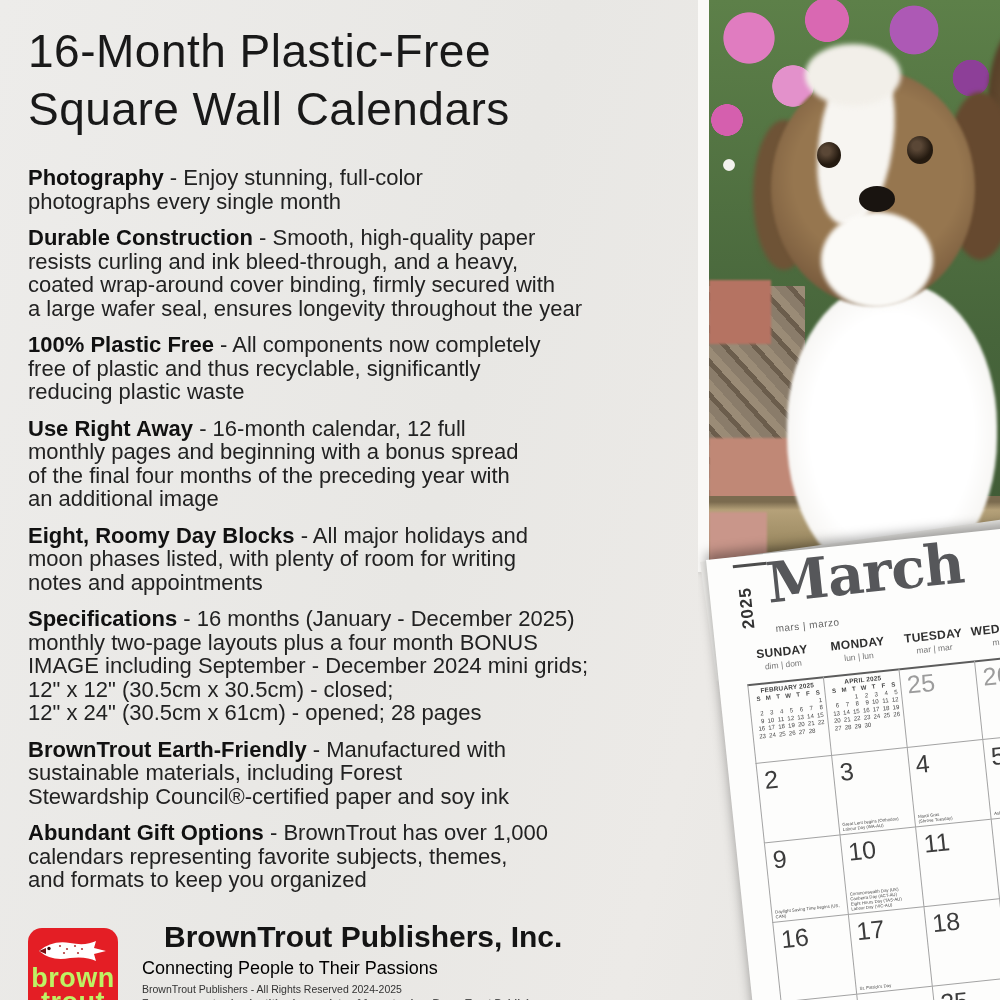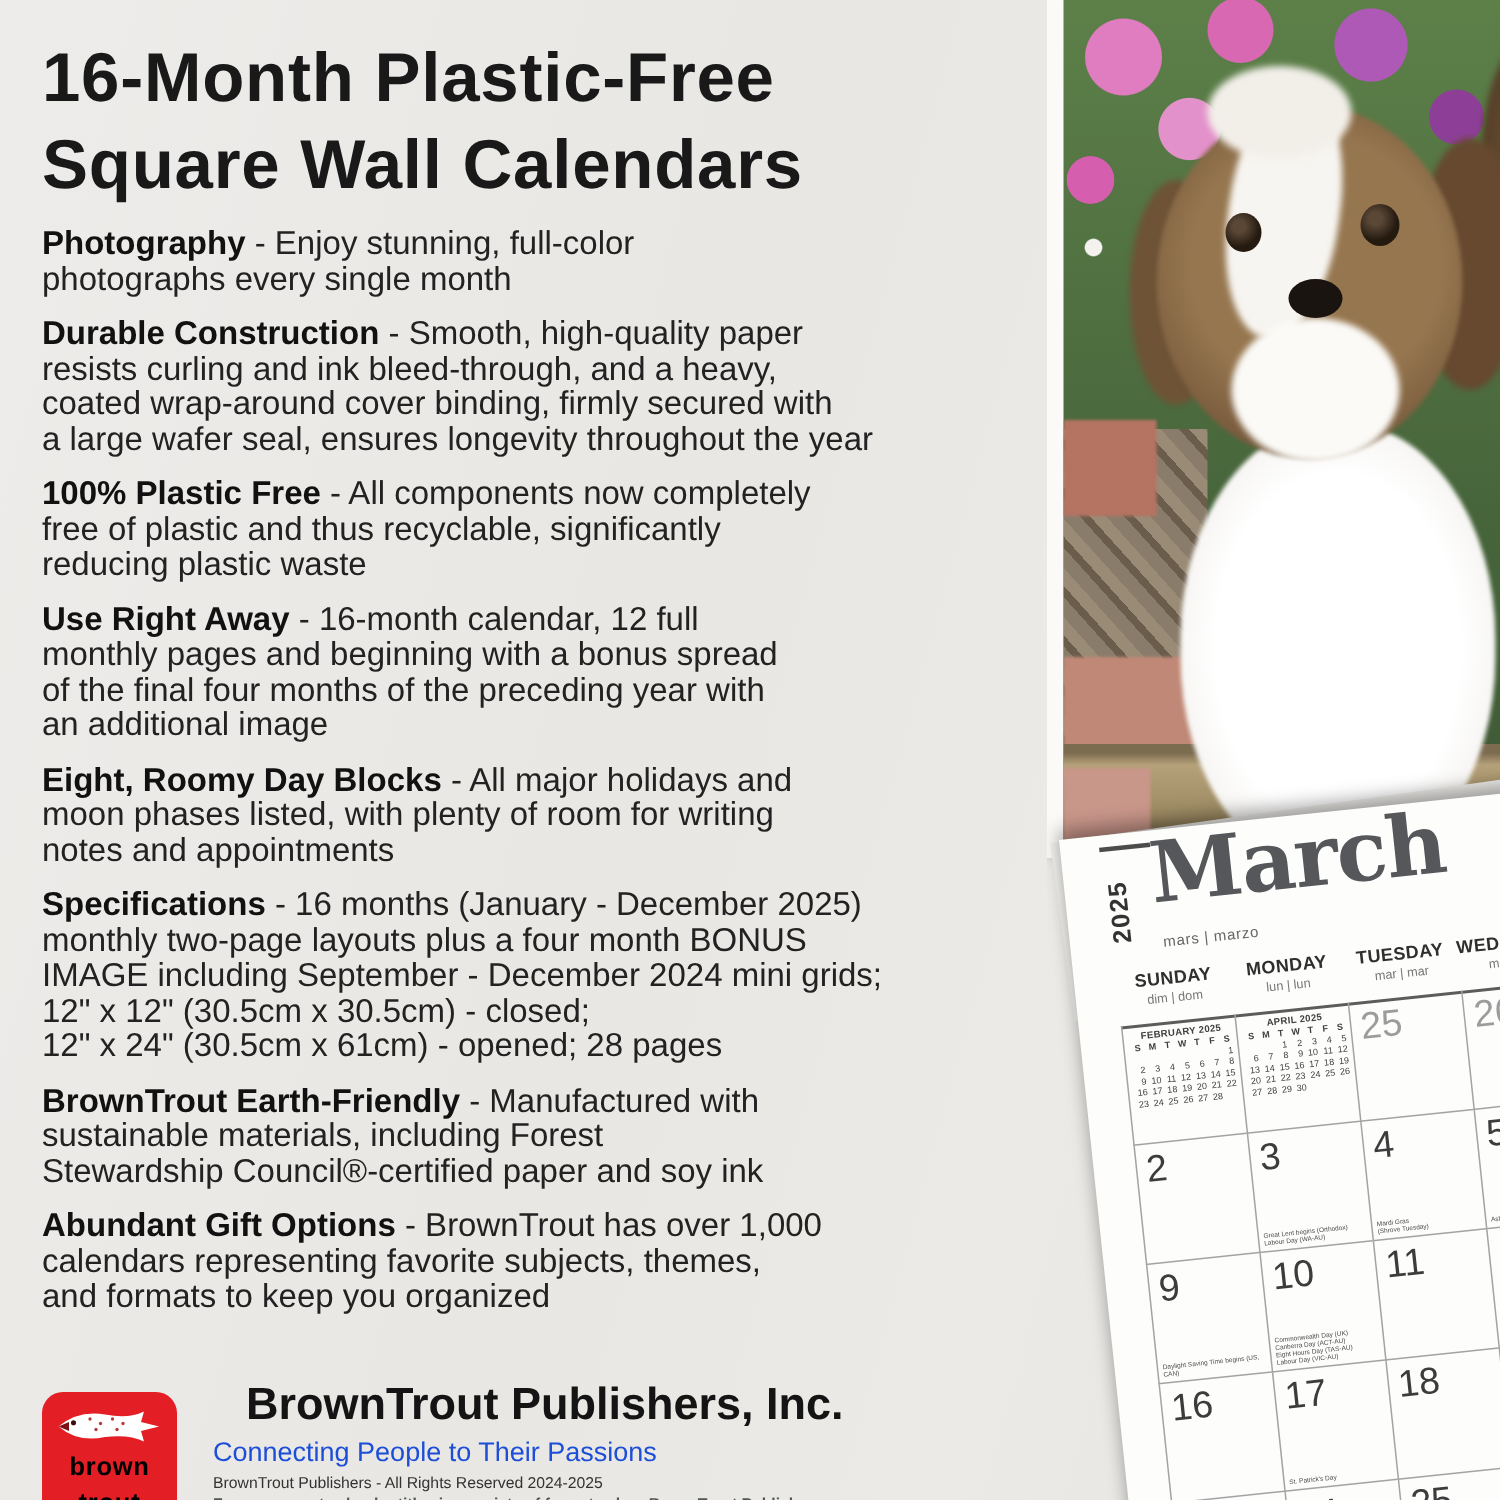--- a/index.html
+++ b/index.html
@@ -3,33 +3,33 @@
 <meta charset="utf-8">
 <style>
   html,body{margin:0;padding:0;}
   body{
     width:1000px;height:1000px;overflow:hidden;position:relative;
     background:linear-gradient(105deg,#edecea 0%,#e8e7e4 45%,#eceae7 70%,#e5e4e1 100%);
     font-family:"Liberation Sans",sans-serif;color:#1d1d1d;
   }
   
   .left{position:absolute;left:28px;top:22px;width:668px;}
-  .title{font-size:46px;line-height:58px;font-weight:700;letter-spacing:.5px;color:#191919;}
-  .features{margin-top:12px;}
+  .title{font-size:46px;line-height:58px;font-weight:400;letter-spacing:.5px;color:#191919;}
+  .features{margin-top:28px;}
   .feature{margin:0 0 13px 0;font-size:22px;line-height:23.5px;color:#222;}
   .fh{font-weight:700;color:#111;}
   .ft{white-space:pre-line;}
   
   .footer{position:absolute;left:28px;top:926px;width:660px;}
   .logo{position:absolute;left:0;top:2px;width:90px;height:110px;background:#e41e25;border-radius:14px;
         display:flex;flex-direction:column;align-items:center;}
   .logo svg{margin-top:8px;}
-  .logo-word{color:#000000;font-weight:700;font-size:17px;line-height:24px;letter-spacing:.5px;}
+  .logo-word{color:#bef264;font-weight:700;font-size:27px;line-height:24px;letter-spacing:.5px;}
   .company{position:absolute;left:112px;top:-6px;font-size:30px;font-weight:700;color:#141414;margin-left:24px;}
-  .tagline{position:absolute;left:114px;top:32px;font-size:18px;color:#1d4ed8;}
+  .tagline{position:absolute;left:114px;top:32px;font-size:18px;color:#000000;}
   .fineprint{position:absolute;left:114px;top:57px;font-size:10.5px;font-weight:400;color:#333;line-height:13px;}
   .fineprint2{position:absolute;left:114px;top:71px;font-size:10.5px;font-weight:700;color:#555;line-height:13px;}
   
   .right{position:absolute;left:698px;top:0;width:302px;height:1000px;overflow:hidden;}
   .photo-page{position:absolute;left:0;top:0;width:302px;height:572px;background:#fbfaf8;
               box-shadow:-3px 0 6px rgba(0,0,0,.12);}
   .photo{position:absolute;left:11px;top:0;right:0;height:566px;overflow:hidden;
          background:linear-gradient(#5d8049,#47653b 60%,#3e5834);}
   .garden{position:absolute;inset:0;background:
       radial-gradient(circle 42px at 40px 38px,#e07cc0 0 60%,rgba(224,124,192,0) 62%),

